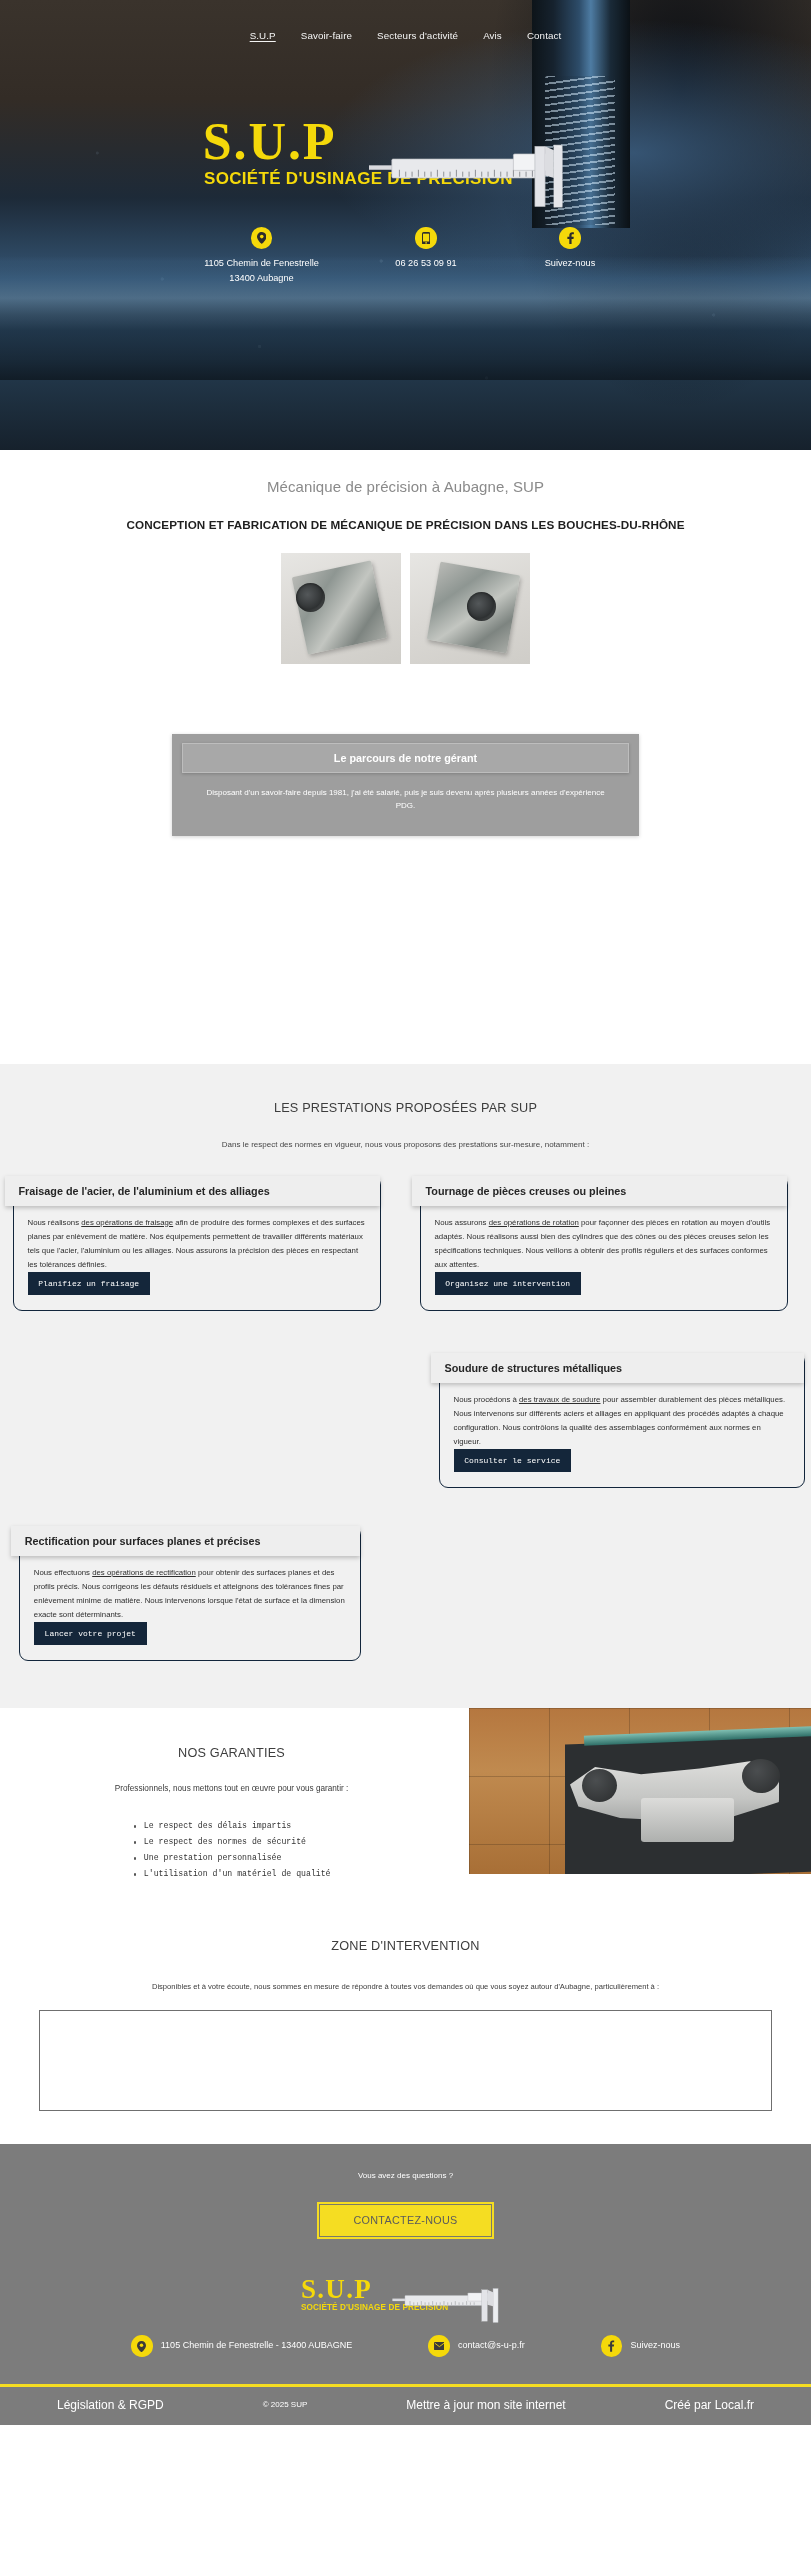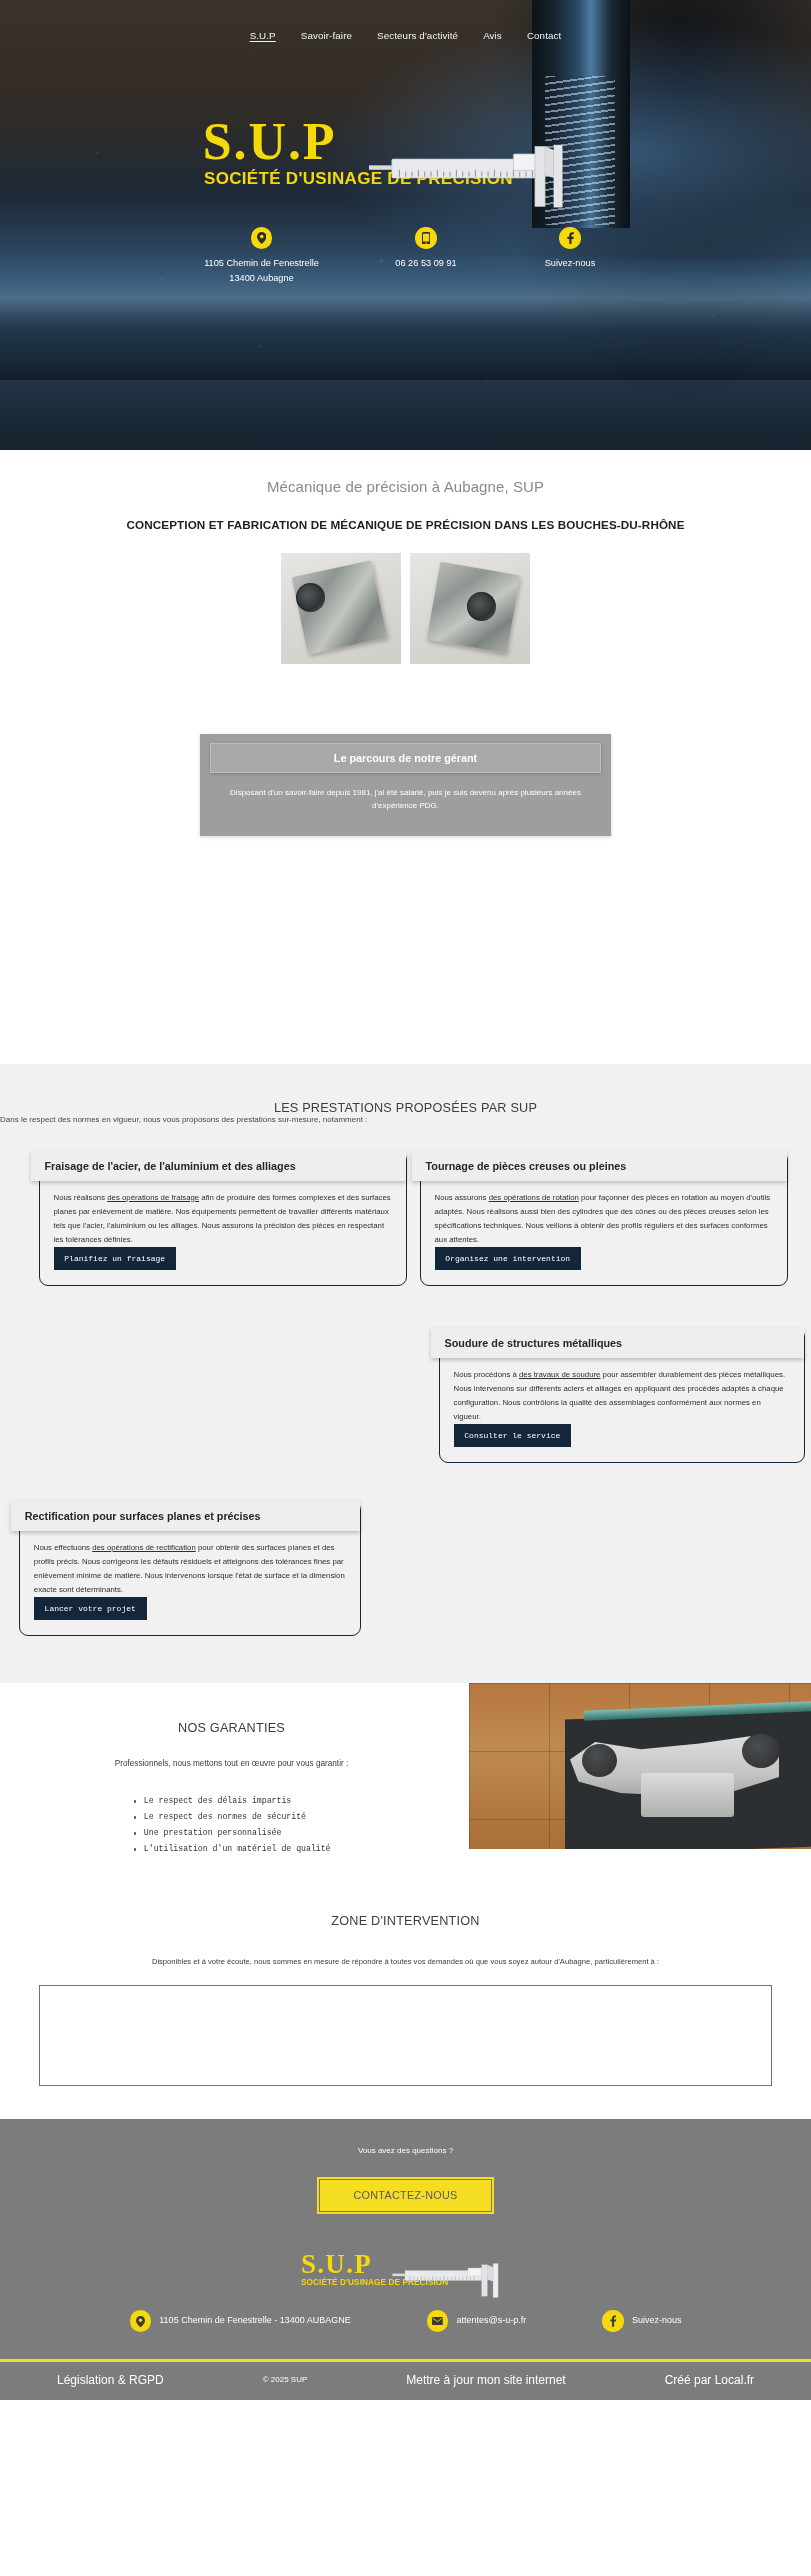--- a/index.html
+++ b/index.html
@@ -156,21 +156,21 @@
     position: absolute; left: 15px; top: 30px; width: 29px; height: 29px;
     border-radius: 50%;
     background: radial-gradient(circle at 40% 40%, #54585a 0%, #2f3233 60%, #7d8181 100%);
     box-shadow: inset 0 0 3.2px rgba(0,0,0,.6);
   }
   .part-photo.two .bore { left: 57px; top: 39px; }
 
   
   .parcours-wrap { background:#fff; padding: 70px 0 0 0; display:flex; justify-content:center; }
   .parcours {
-    width: 411px; background: #9e9e9e;
+    width: 467px; background: #9e9e9e;
     padding: 9px 10px 23px 10px;
     box-shadow: 0 1.3px 3.8px rgba(0,0,0,.18);
   }
   .parcours-title {
     background: #a8a8a8;
     border: 0.6px solid #bdbdbd;
     box-shadow: 0 1.3px 3.2px rgba(0,0,0,.2);
     color: #ffffff;
     font-size: 10.8px; font-weight: 700;
     text-align: center;
@@ -186,21 +186,21 @@
   }
   .spacer-white { background:#fff; height: 228px; }
 
   
   .prestations { background: #f1f1f1; padding: 37px 0 44px 0; }
   .sec-title {
     text-align: center; font-size: 12.7px; font-weight: 400;
     color: #3d3d3d; letter-spacing: 0.2px;
   }
   .sec-lead {
-    text-align: left; 
+    text-align: center; margin-top: 25px;
     font-size: 8px; color: #474747;
   }
   .cards {
     position: relative;
     width: 786px; margin: 27px auto 0 auto;
     min-height: 488px;
   }
   .card {
     position: absolute;
     background: #f1f1f1;
@@ -219,21 +219,21 @@
   .card-body { padding: 10px 14px 15px 14px; }
   .card-text { font-size: 7.8px; line-height: 1.8; color: #2e2e2e; }
   .card-text u { text-decoration: underline; }
   .card-btn {
     display: inline-block; margin-top: 0;
     background: #14263a; color: #ffffff;
     font-size: 8px; padding: 7px 10.8px;
     cursor: pointer; border: none;
     font-family: Liberation Mono, monospace;
   }
-  #card-0 { left: 26px;  top: 0px;   width: 368px; }
+  #card-0 { left: 0;  top: 0px;   width: 368px; }
   #card-1 { left: 407px; top: 0px;   width: 368px; }
   #card-2 { left: 426px; top: 177px; width: 366px; }
   #card-3 { left: 6.3px;  top: 350px; width: 342px; }
 
   
   .garanties {
     background: #fff;
     position: relative;
     padding: 38px 0 25px 0;
     min-height: 184px;
@@ -564,21 +564,21 @@
       </div>
       <div class="fc-text">1105 Chemin de Fenestrelle - 13400 AUBAGNE</div>
     </div>
     <div class="fc-item">
       <div class="fc-icon">
         <svg width="10.8" height="8.2" viewBox="0 0 17 13">
             <rect x="0" y="0" width="17" height="13" rx="1.5" fill="#3a3a3a"></rect>
             <path d="M1.3 2 L8.5 7.4 L15.7 2" stroke="#f5d90a" stroke-width="1.4" fill="none"></path>
           </svg>
       </div>
-      <div class="fc-text">attentes@s-u-p.fr</div>
+      <div class="fc-text">contact@s-u-p.fr</div>
     </div>
     <div class="fc-item">
       <div class="fc-icon">
         <svg width="6.3" height="12" viewBox="0 0 11 20">
             <path d="M7.2 20v-9h3l.45-3.5H7.2V5.3c0-1 .28-1.7 1.73-1.7H10.8V.45C10.48.4 9.4.3 8.12.3 5.46.3 3.64 1.93 3.64 4.93V7.5H0.6V11h3.04v9z" fill="#3a3a3a"></path>
           </svg>
       </div>
       <div class="fc-text">Suivez-nous</div>
     </div>
   </div>

